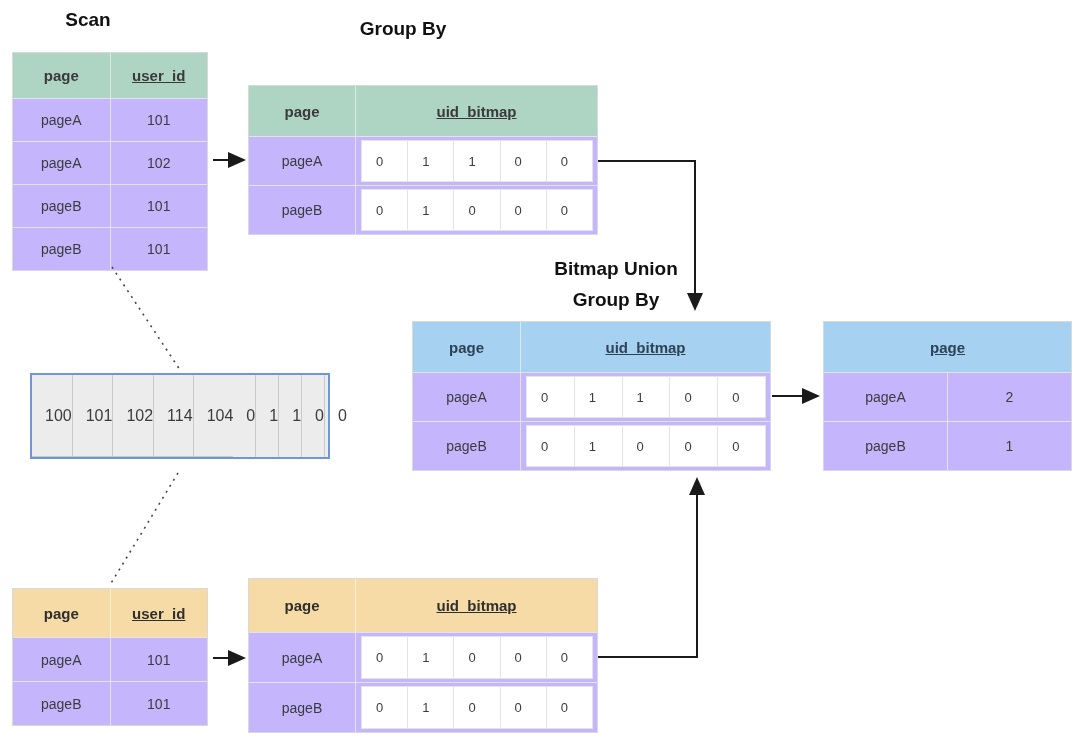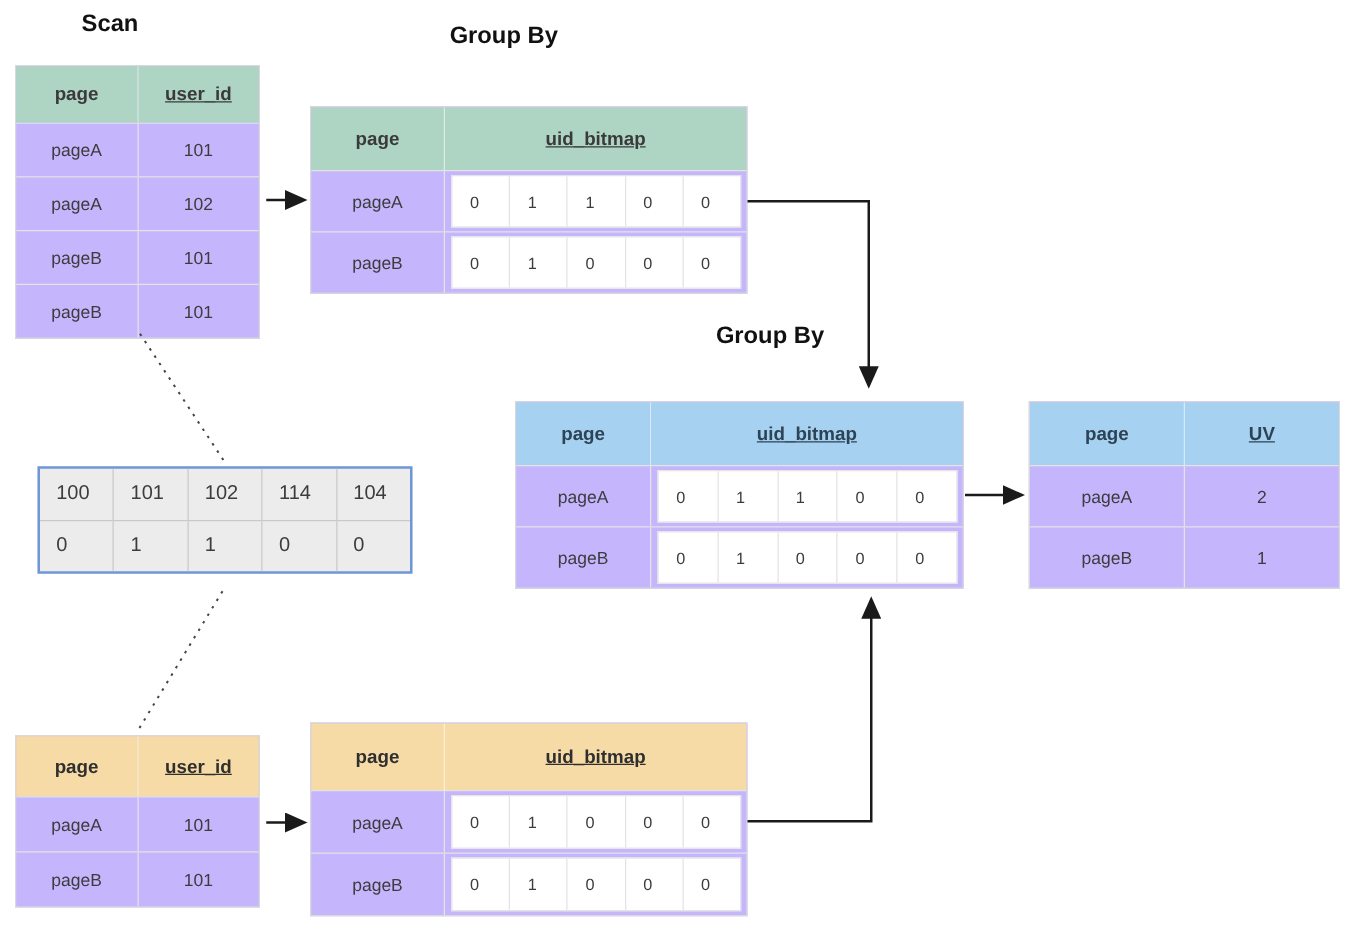--- a/index.html
+++ b/index.html
@@ -39,41 +39,42 @@
   }
   .bitstrip .bit{
     flex:1;display:flex;align-items:center;font-size:13px;color:#3c3c3c;
     padding-left:14px;border-right:1px solid var(--row-border,#e4e4e4);box-sizing:border-box;
   }
   .bitstrip .bit:last-child{border-right:none;}
   
   #legend{
     position:absolute;left:30px;top:373px;width:300px;height:86px;
     background:var(--legend-bg,#ececec);border:2px solid var(--legend-border,#6f96d8);
-    box-sizing:border-box;display:flex;flex-direction:column;text-align:right;
+    box-sizing:border-box;display:flex;flex-direction:row;text-align:right;
   }
   #legend .lrow{flex:1;display:flex;}
   #legend .lrow:first-child{border-bottom:1px solid var(--legend-line,#c9c9c9);}
   #legend .lcell{
     flex:1;display:flex;align-items:center;padding-left:13px;
     font-size:16px;color:#3c3c3c;border-right:1px solid var(--legend-line,#c9c9c9);box-sizing:border-box;
   }
   #legend .lcell:last-child{border-right:none;}
   svg.overlay{position:absolute;left:0;top:0;pointer-events:none;}
 </style>
 </head>
 <body>
 
 <div id="canvas">
 
   <div class="title" style="left:52px;top:4px;width:72px;">Scan</div>
   <div class="title" style="left:298px;top:13px;width:210px;">
     <div>Group By</div>
   </div>
   <div class="title" style="left:511px;top:253px;width:210px;">
+    <div>Bitmap Union</div>
     <div>Group By</div>
   </div>
 
   <div class="tbl green" style="left:12px;top:52px;width:196px;">
     <div class="thead" style="height:45px;">
       <div class="th">page</div>
       <div class="th">user_id</div>
     </div>
     <div class="trow" style="height:42px;">
       <div class="td">pageA</div>
@@ -168,21 +169,20 @@
           <div class="bit">0</div>
           <div class="bit">0</div>
         </div>
       </div>
     </div>
   </div>
 
   <div class="tbl blue" style="left:823px;top:321px;width:249px;">
     <div class="thead" style="height:50px;">
       <div class="th">page</div>
-      <div class="th">UV</div>
     </div>
     <div class="trow" style="height:48px;">
       <div class="td">pageA</div>
       <div class="td">2</div>
     </div>
     <div class="trow" style="height:48px;">
       <div class="td">pageB</div>
       <div class="td">1</div>
     </div>
   </div>

